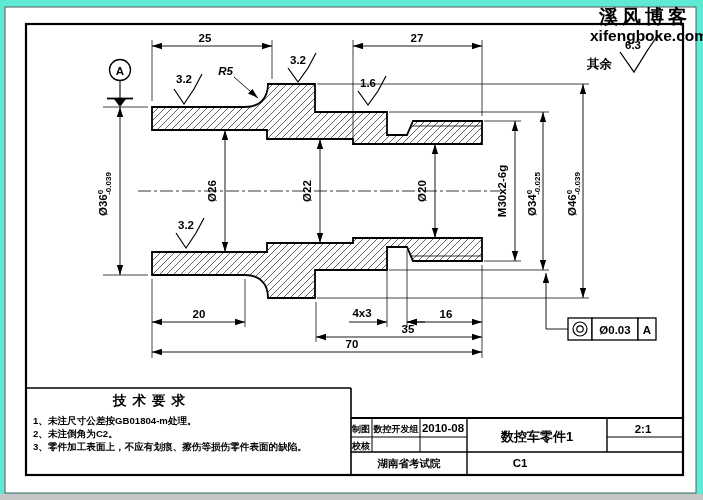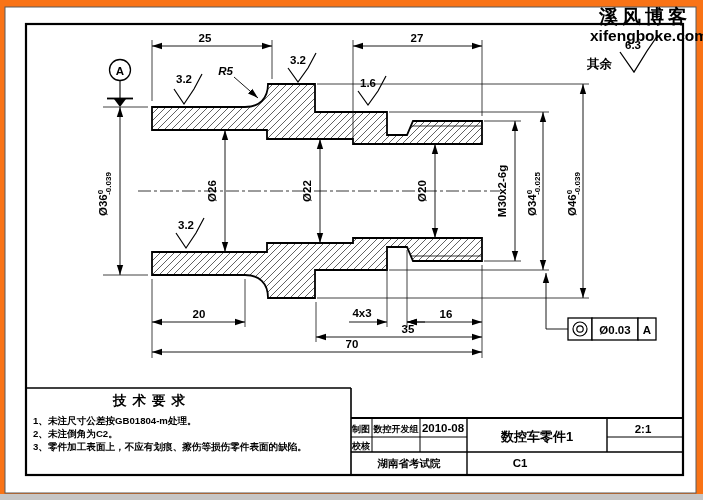--- a/index.html
+++ b/index.html
@@ -1,16 +1,16 @@
 <!DOCTYPE html>
 <html><head>
 <meta charset="utf-8">
 <style>
   html,body{margin:0;padding:0;background:#ffffff;}
-  .sheet{position:relative;width:703px;height:500px;background:#f97316;overflow:hidden;
+  .sheet{position:relative;width:703px;height:500px;background:#5eead4;overflow:hidden;
          font-family:"Liberation Sans",sans-serif;}
   svg text{fill:#000;}
   .dimtxt{font-family:"Liberation Sans",sans-serif;font-weight:bold;font-size:11.5px;}
   .cjk{font-family:"Liberation Sans",sans-serif;}
 </style>
 </head>
 <body>
 
 <div class="sheet">
 <svg width="703" height="500" viewBox="0 0 703 500">

